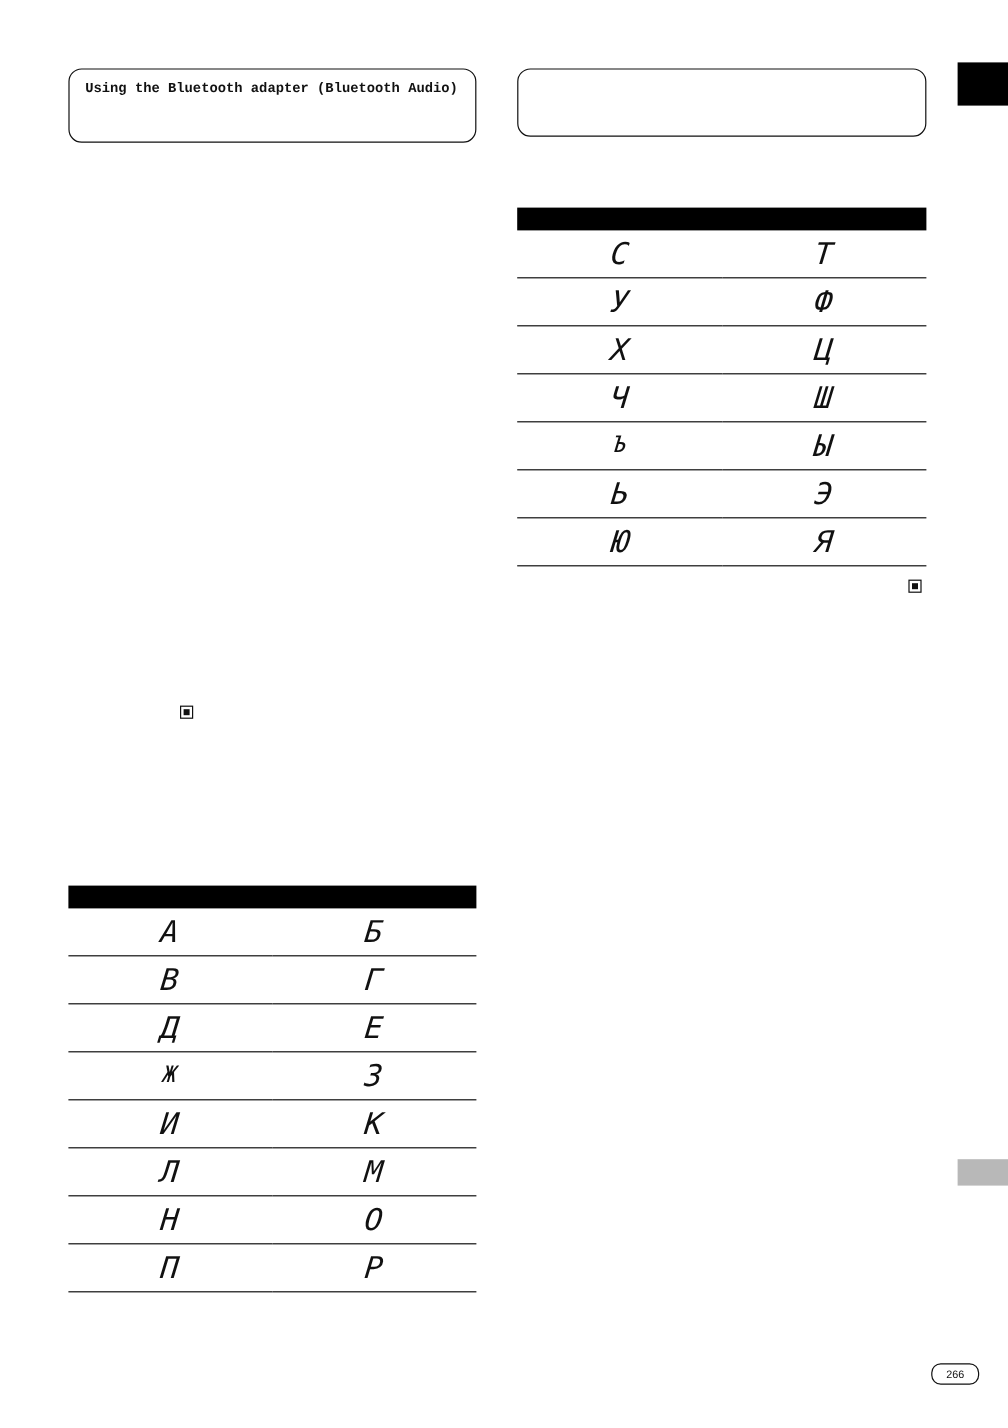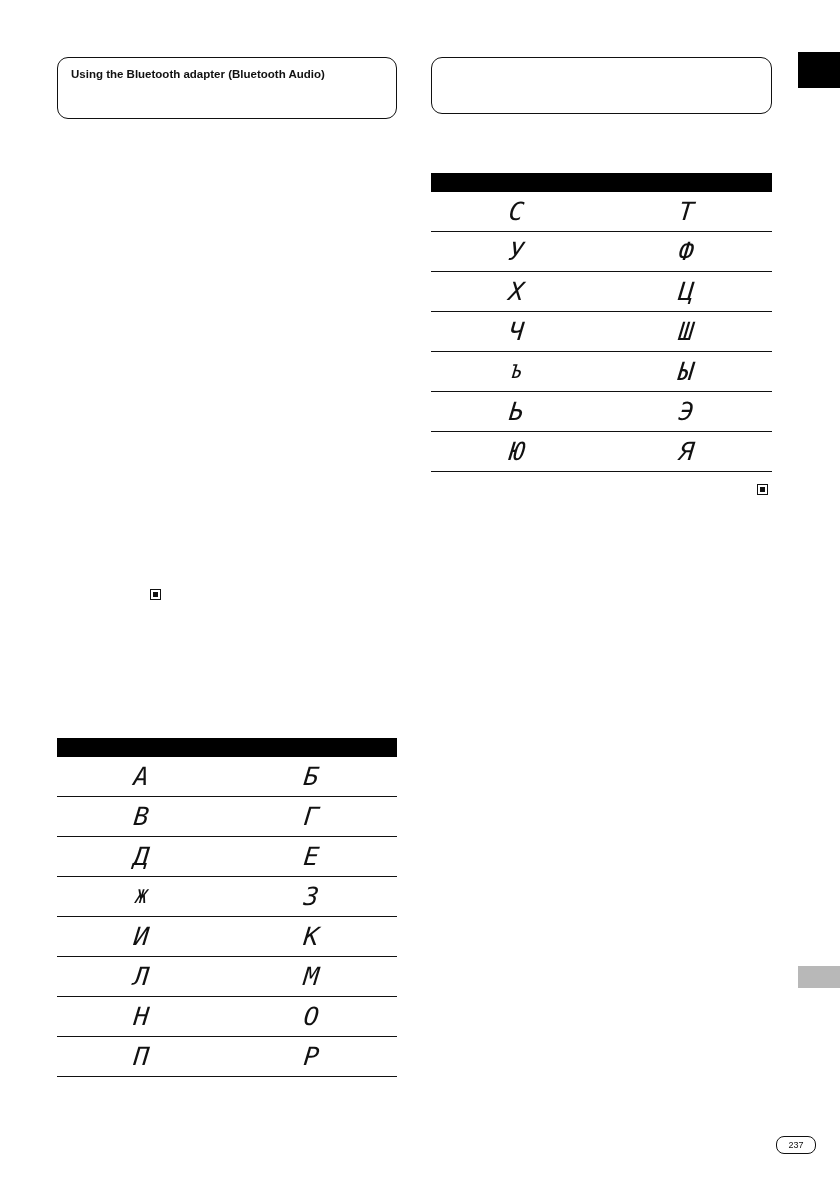--- a/index.html
+++ b/index.html
@@ -54,20 +54,21 @@
     color: #111;
   }
 
   
   .head-box {
     position: absolute;
     border: 1px solid #111;
     border-radius: 11px;
     background: #ffffff;
     box-sizing: border-box;
+    font-family: Liberation Mono, monospace;
   }
   .head-box .head-text {
     padding: 9px 13px 0 13px;
     font-size: 11.5px;
     line-height: 15px;
     color: #111;
     font-weight: bold;
   }
   #head-left {
     left: 57px;
@@ -260,15 +261,15 @@
         <td class="cell c1"><span class="glyph">Н</span></td>
         <td class="cell c2"><span class="glyph">О</span></td>
       </tr>
       <tr>
         <td class="cell c1"><span class="glyph">П</span></td>
         <td class="cell c2"><span class="glyph">Р</span></td>
       </tr>
     </tbody>
   </table>
 
-  <div class="page-number-box">237</div>
+  <div class="page-number-box">266</div>
 
 </div>
 
 </body></html>

